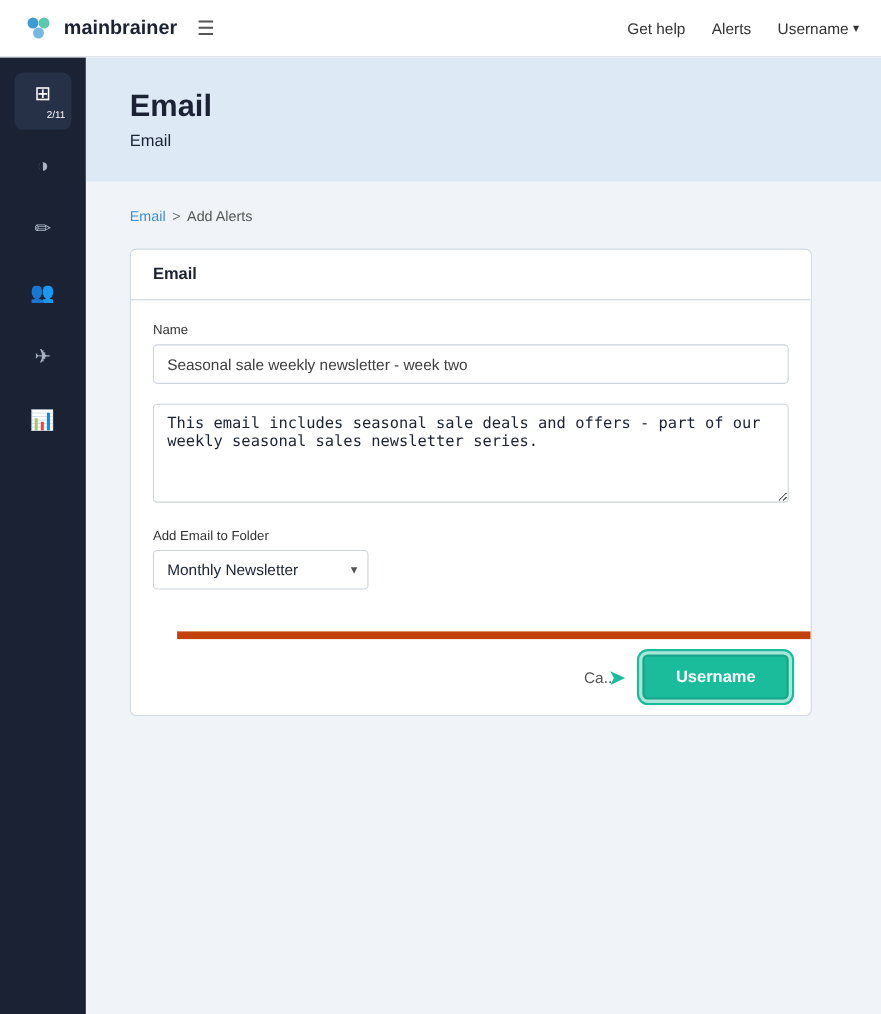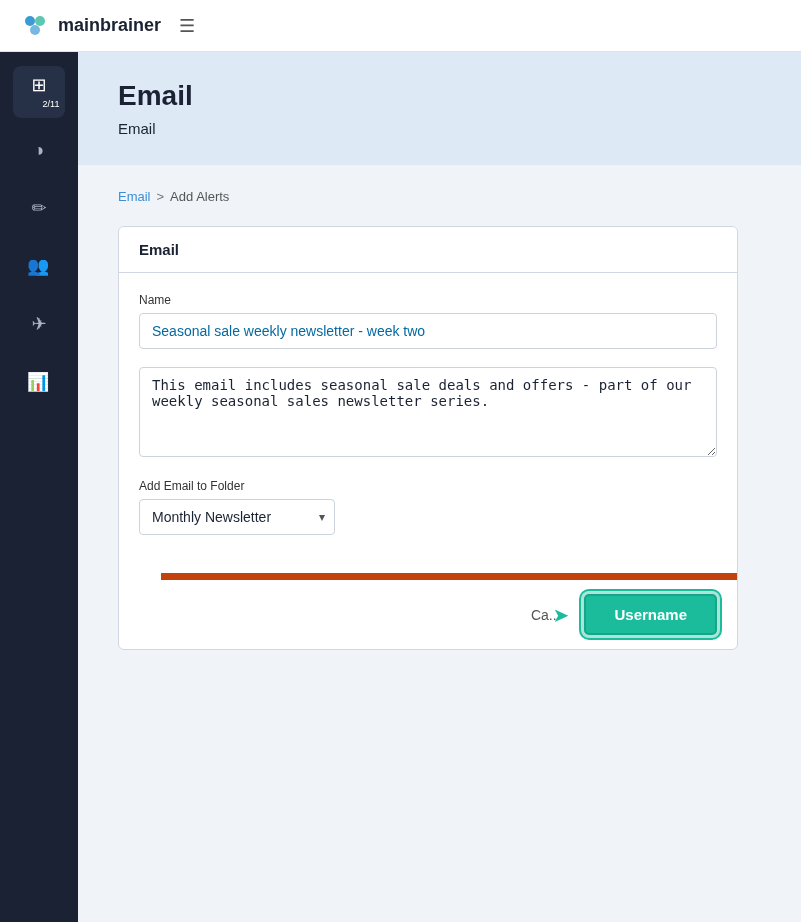--- a/index.html
+++ b/index.html
@@ -65,21 +65,21 @@
     .form-card-header {
       background: #fff; border-bottom: 1px solid #d0d7e2;
       padding: 14px 20px; font-size: 15px; font-weight: 600; color: #1a2233;
     }
     .form-card-body { padding: 20px; }
 
     .form-group { margin-bottom: 18px; }
     .form-label { font-size: 12px; color: #333; margin-bottom: 6px; display: block; }
     .form-input {
       width: 100%; border: 1px solid #ccd3dc; border-radius: 4px;
-      padding: 9px 12px; font-size: 14px; color: #0369a1; outline: none;
+      padding: 9px 12px; font-size: 14px; color: #404040; outline: none;
     }
     .form-textarea {
       width: 100%; border: 1px solid #ccd3dc; border-radius: 4px;
       padding: 9px 12px; font-size: 14px; color: #1a2233; outline: none;
       resize: vertical; min-height: 90px;
     }
 
     .form-select-wrapper { position: relative; width: 196px; }
     .form-select {
       width: 100%; border: 1px solid #ccd3dc; border-radius: 4px;
@@ -122,20 +122,25 @@
     <svg class="logo-icon" viewBox="0 0 30 30">
       <circle cx="10" cy="10" r="5" fill="#3a9bd5"></circle>
       <circle cx="20" cy="10" r="5" fill="#5bc8af"></circle>
       <circle cx="15" cy="19" r="5" fill="#3a9bd5" opacity="0.7"></circle>
     </svg>
     <span class="logo-text">
       <span>main</span><strong>brainer</strong>
     </span>
     <span class="hamburger">☰</span>
   </div>
+  <div class="nav-right">
+    <a>Get help</a>
+    <a>Alerts</a>
+    <div class="username">Username</div>
+  </div>
 </nav>
 
 <div class="layout">
 
   <aside class="sidebar">
     <div class="sidebar-item active">
       <span class="sidebar-icon">⊞</span>
       <span class="sidebar-label">2/11</span>
     </div>
     <div class="sidebar-item">

